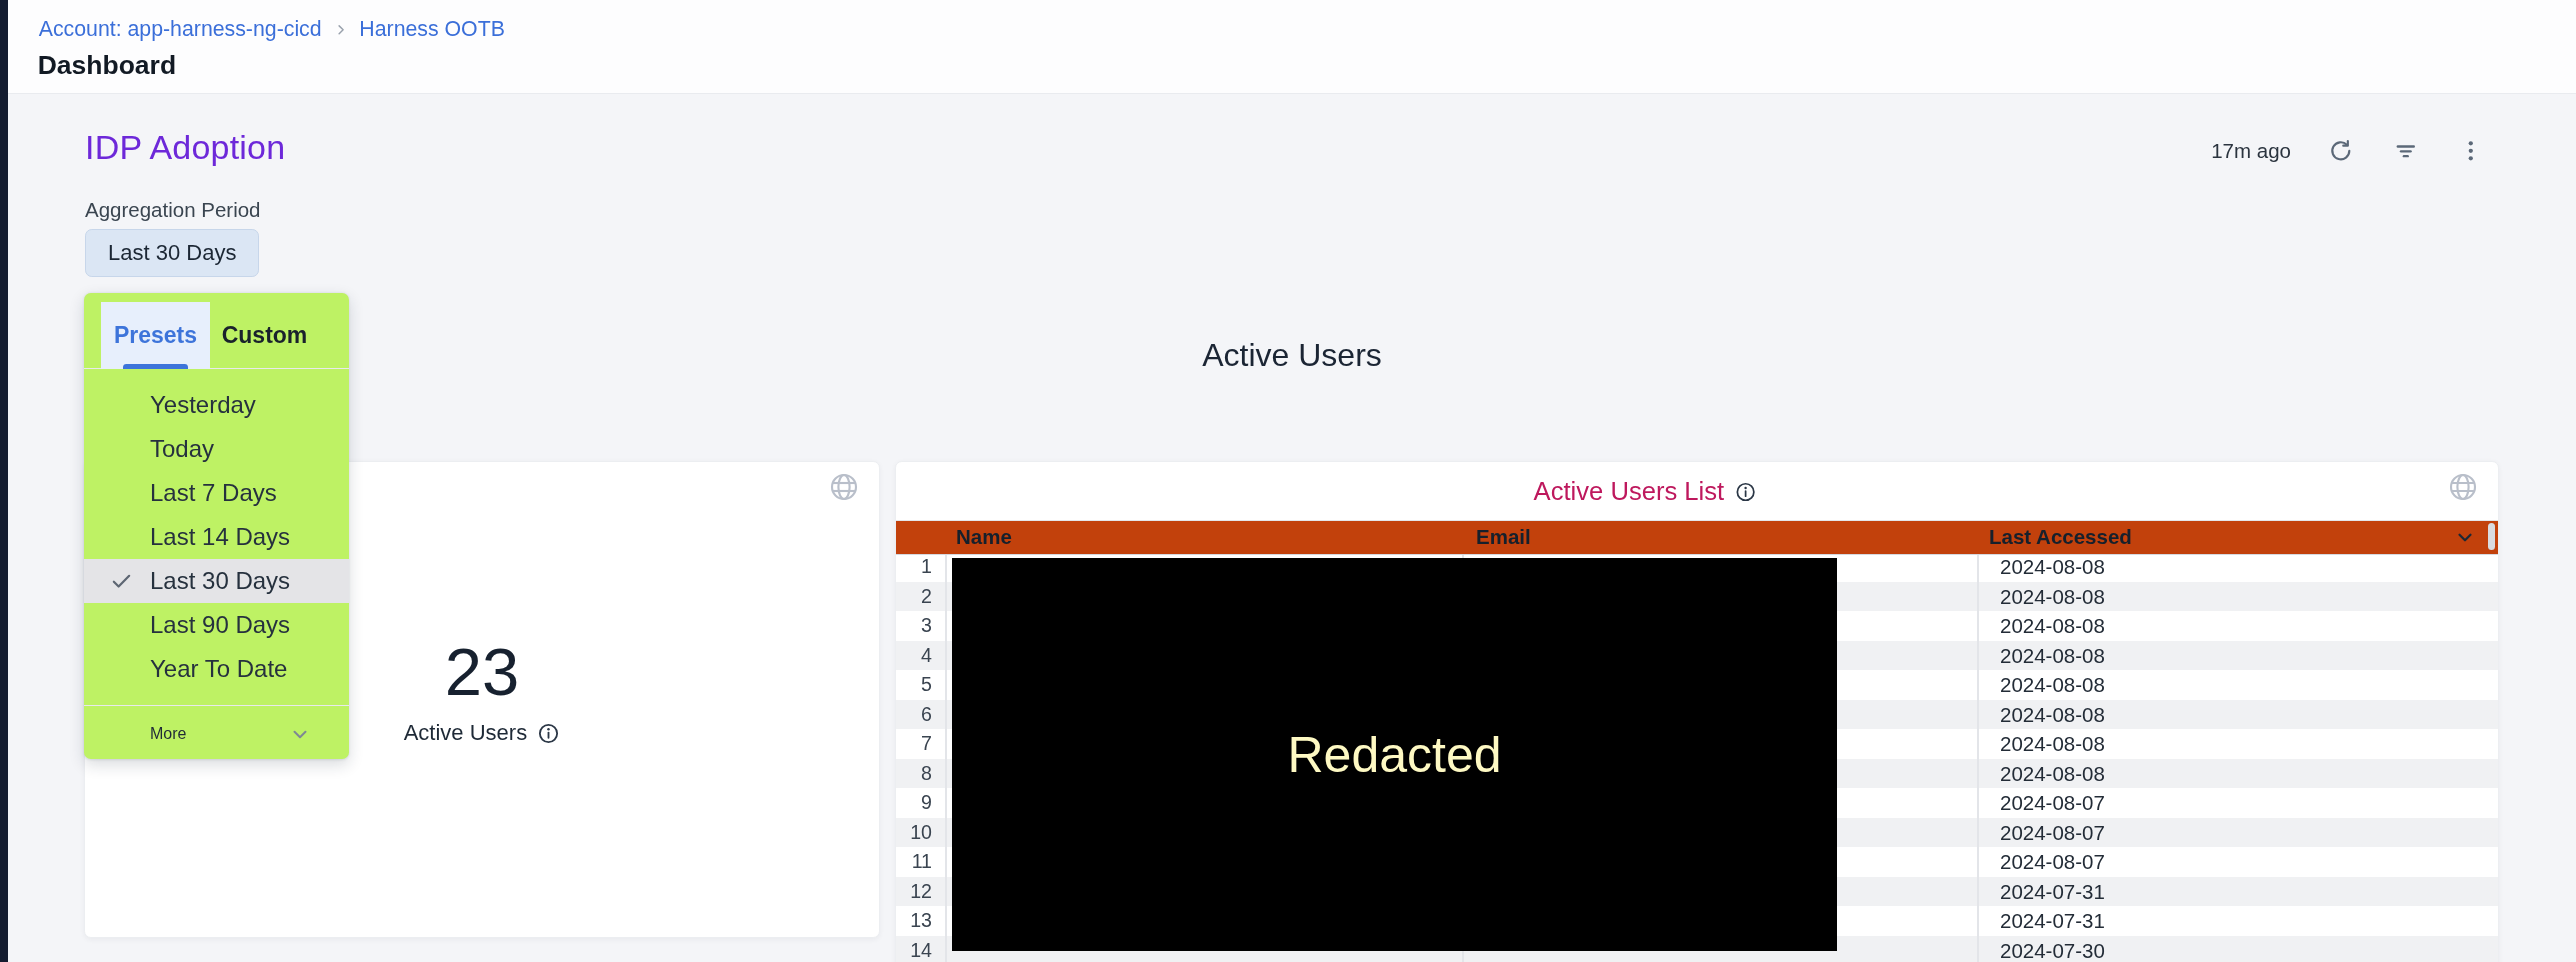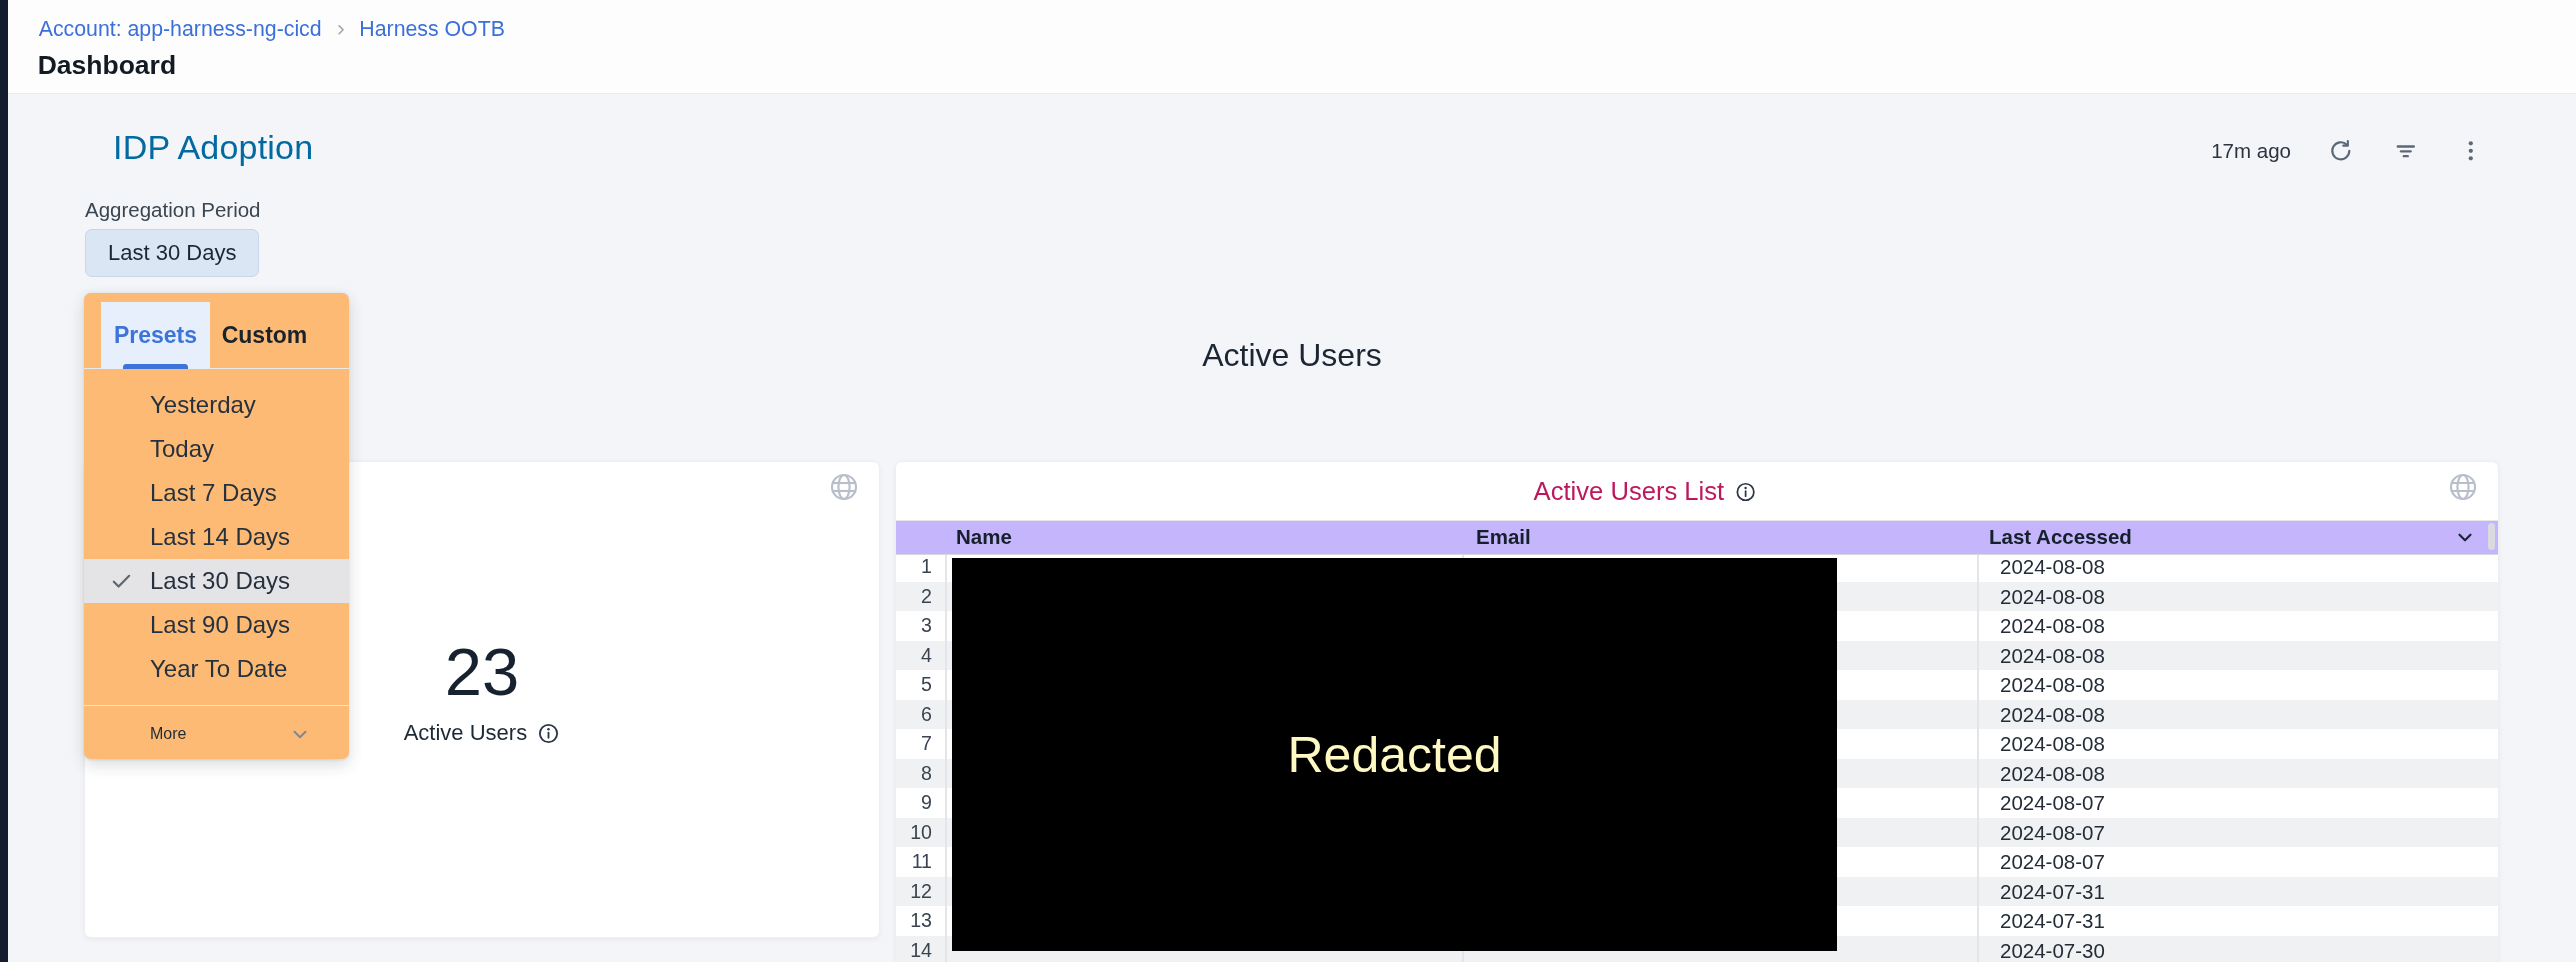--- a/index.html
+++ b/index.html
@@ -14,37 +14,37 @@
   .side-rail { position:absolute; left:0; top:0; width:7.7px; height:963px; background:#141c30; z-index:40; }
 
   
   .top-header { position:absolute; left:7.7px; right:0; top:0; height:94px; background:#fdfdfe; border-bottom:0.9px solid #e9ebef; z-index:10; }
   .breadcrumb { position:absolute; left:31px; top:17px; display:flex; align-items:center; gap:12px; font-size:21.3px; }
   .crumb-link { color:#3b6fd9; cursor:pointer; }
   .crumb-sep { display:flex; align-items:center; color:#9aa2ad; }
   .page-title { position:absolute; left:30px; top:50px; font-size:26.5px; font-weight:700; color:#121a24; }
 
   
-  .idp-title { position:absolute; left:85px; top:128px; font-size:34px; font-weight:500; color:#0369a1; letter-spacing:0.2px;margin-left:28px; }
+  .idp-title { position:absolute; left:85px; top:128px; font-size:34px; font-weight:500; color:#6d28d9; letter-spacing:0.2px; }
   .meta-row { position:absolute; top:135px; right:90px; display:flex; align-items:center; gap:34px; z-index:5; }
   .meta-time { font-size:20.5px; color:#2b343f; }
   .icon-btn { display:flex; align-items:center; justify-content:center; width:31px; height:31px; color:#5b6878; cursor:pointer; }
 
   .agg-label { position:absolute; left:85px; top:198px; font-size:20.5px; color:#3a4550; }
   .agg-button {
     position:absolute; left:85px; top:229px; height:48px;
     display:inline-flex; align-items:center; padding:0 22px;
     background:#dbe6f4; border:0.9px solid #c7d6ea; border-radius:6.8px;
     font-size:22px; font-weight:500; color:#1c2734; cursor:pointer;
   }
 
   
   .dropdown {
     position:absolute; left:84px; top:293px; width:265px; height:466px;
-    background:#fdba74; border-radius:6.8px; z-index:30;
+    background:#bef264; border-radius:6.8px; z-index:30;
     box-shadow:0 5.1px 15.4px rgba(25,35,55,.16), 0 0.9px 2.6px rgba(25,35,55,.10);
   }
   .dd-tabs { position:relative; height:76px; border-bottom:0.9px solid #e8e9ed; }
   .dd-tab { position:absolute; top:9.4px; height:67px; width:109px; display:flex; align-items:center; justify-content:center;
     font-size:23px; font-weight:700; cursor:pointer; }
   .dd-tab.active { left:17px; background:#e7effc; color:#3d74da; }
   .dd-tab.active::after { content:""; position:absolute; bottom:0; left:22px; width:65px; height:5.1px; background:#3d74da; border-radius:3.4px 3.4px 0 0; }
   .dd-tab.inactive { left:126px; color:#1a222c; }
   .dd-options { padding-top:13.7px; }
   .dd-item { position:relative; height:44px; display:flex; align-items:center; padding-left:66px;
@@ -69,21 +69,21 @@
 
   .tile-value { position:absolute; top:171px; left:0; width:100%; text-align:center;
     font-size:67px; font-weight:500; color:#17212f; }
   .tile-label-row { position:absolute; top:258px; left:0; width:100%; display:flex; justify-content:center; align-items:center; gap:10.2px;
     font-size:22px; color:#1e2936; }
   .info { color:#2b3746; display:flex; align-items:center; cursor:pointer; }
 
   .list-title-row { position:absolute; top:15.4px; left:749px; transform:translateX(-50%);
     display:flex; align-items:center; gap:10.2px; font-size:25.6px; font-weight:500; color:#be185d; white-space:nowrap; }
 
-  .tbl-header { position:absolute; left:0; right:0; top:58px; height:35px; background:#c4b5fd;
+  .tbl-header { position:absolute; left:0; right:0; top:58px; height:35px; background:#c2410c;
     border-top:0.9px solid #e4e6ea; border-bottom:0.9px solid #d5d9e0; z-index:2; }
   .th { position:absolute; top:0; line-height:32px; font-size:20.5px; font-weight:700; color:#16202c; cursor:pointer; }
   .th-name { left:60px; } .th-email { left:580px; } .th-last { left:1093px; }
   .tbl-chevron { position:absolute; right:22px; top:5.1px; color:#1d2835; cursor:pointer; }
   .scroll-thumb { position:absolute; right:2.6px; top:61px; width:7.7px; height:27px; background:#d9dbe0; border-radius:4.3px; z-index:6; cursor:pointer; }
 
   .vsep { position:absolute; top:58px; bottom:0; width:1.7px; background:#e3e5e9; z-index:1; }
   .vsep1 { left:49px; } .vsep2 { left:566px; } .vsep3 { left:1081px; }
 
   .tbl-rows { position:absolute; left:0; right:0; top:90px; z-index:0; }

